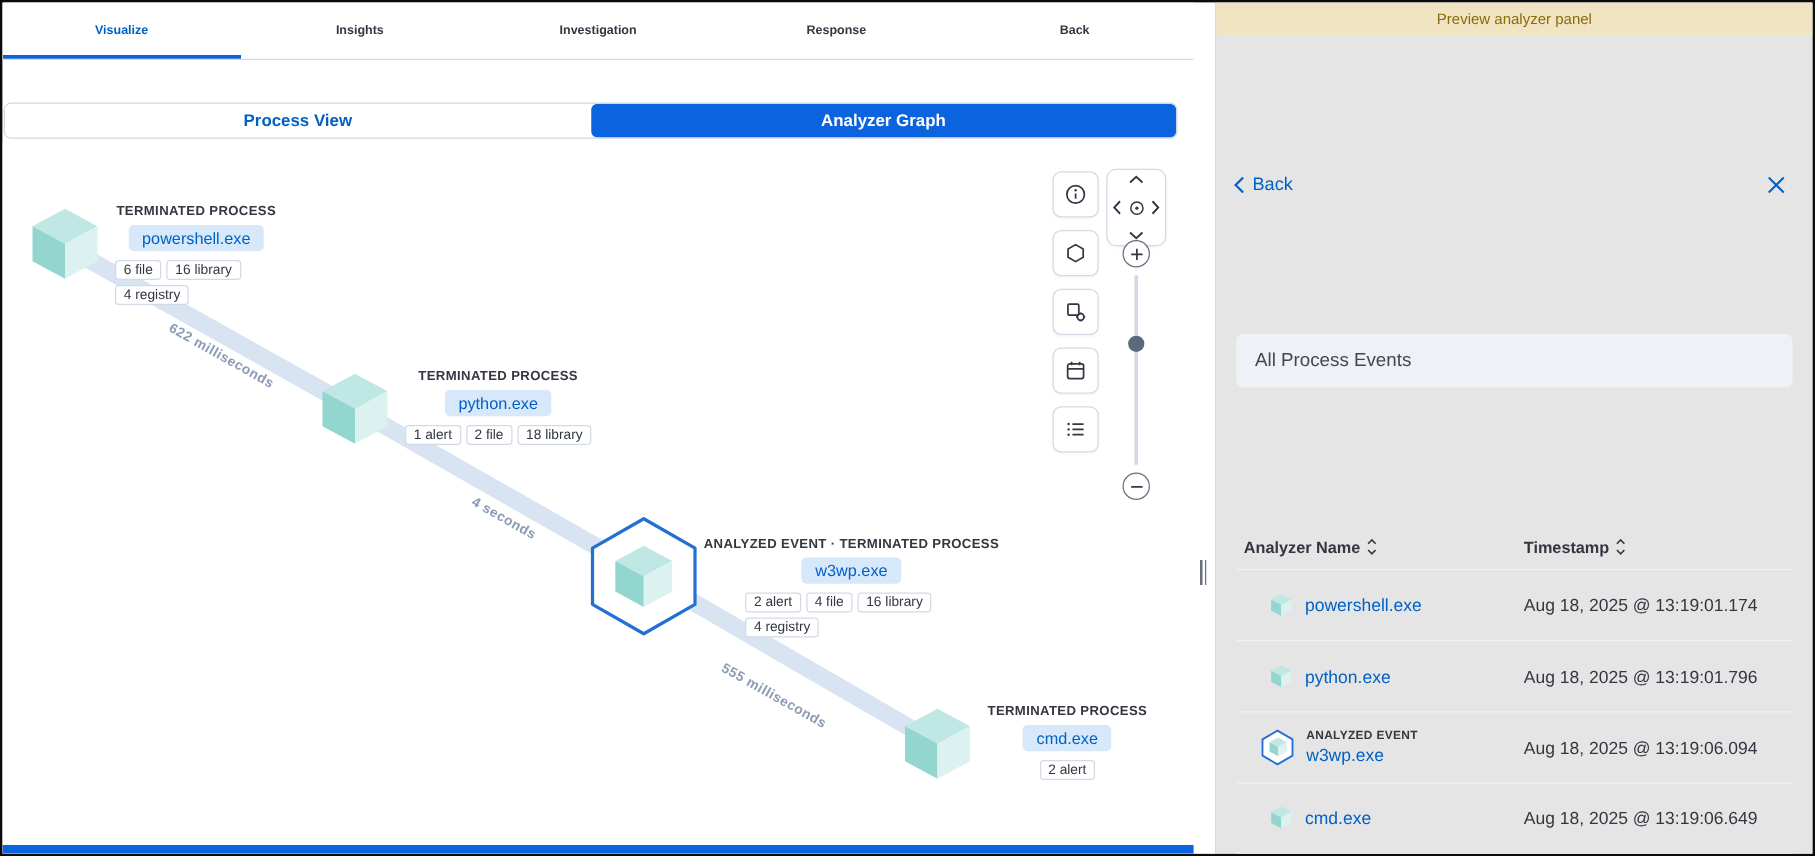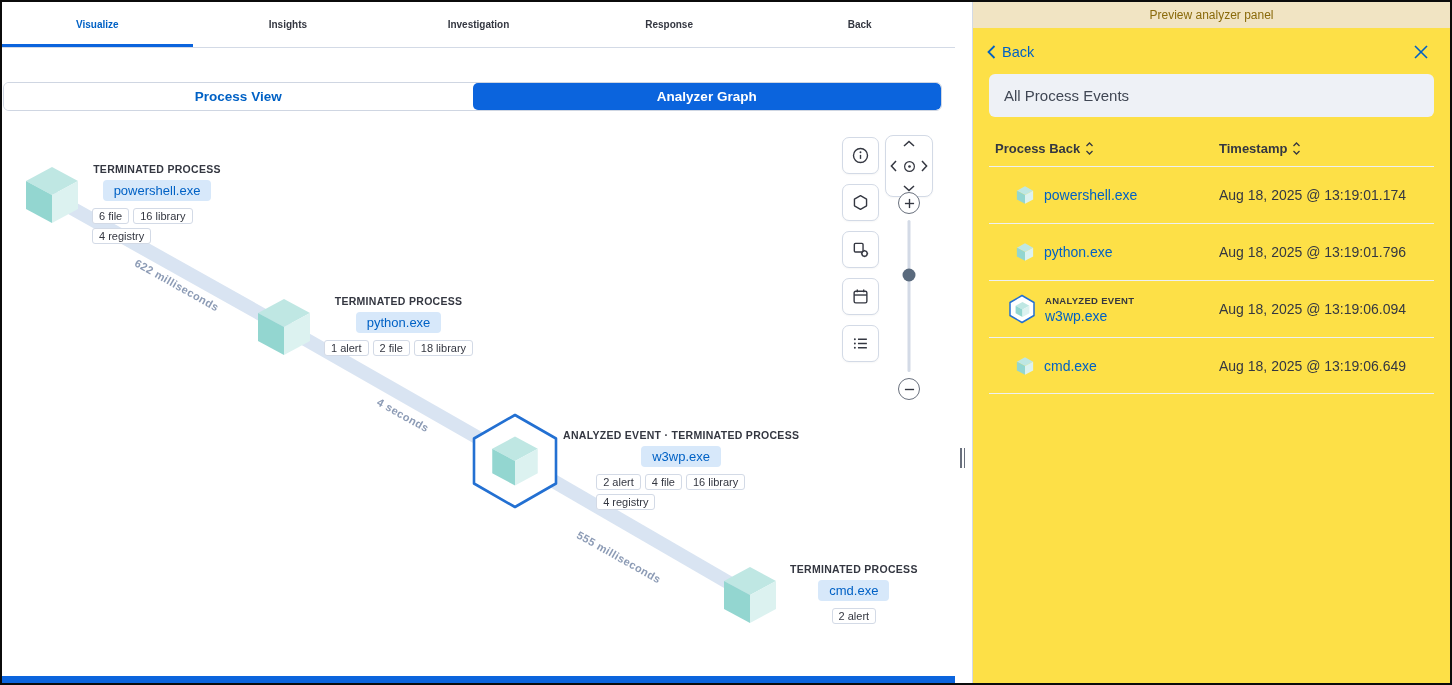--- a/index.html
+++ b/index.html
@@ -47,21 +47,21 @@
   .zoom-thumb { position:absolute; left:50%; top:36%; width:13px; height:13px; transform:translate(-50%,-50%); border-radius:50%; background:#5a6a7d; cursor:pointer; }
 
   .bottom-bar { position:absolute; left:0; bottom:0; width:100%; height:7px; background:#0b64dd; }
 
   
   .divider { position:relative; width:17px; background:#fff; }
   .resize-handle { position:absolute; left:5px; top:446px; display:flex; gap:2px; cursor:col-resize; }
   .resize-handle i { display:block; width:1.6px; height:20px; background:#69707d; }
 
   
-  .right { flex:1; display:flex; flex-direction:column; background:#fde047; border-left:1px solid #d3dae6; }
+  .right { flex:1; display:flex; flex-direction:column; background:#e5e5e5; border-left:1px solid #d3dae6;justify-content:space-between; }
   .banner { height:26px; flex:none; background:#f1e4c3; color:#8a6a0b; font-size:12px; display:flex; align-items:center; justify-content:center; }
   .panel-top { display:flex; align-items:center; justify-content:space-between; padding:13px 18px 11px 14px; }
   .back { display:flex; align-items:center; gap:6px; color:#0061c5; font-size:14.5px; cursor:pointer; }
   .close-btn { cursor:pointer; display:grid; place-items:center; width:22px; height:22px; }
   .panel-title-box { margin:0 16px 16px; background:#eef1f6; border-radius:6px; padding:13px 15px; font-size:15px; color:#404754; }
 
   .tbl { margin:0 16px; }
   .tbl-head { display:grid; grid-template-columns:230px 1fr; padding:8px 0 10px; }
   .th { display:flex; align-items:center; gap:5px; font-size:13px; font-weight:700; color:#343741; cursor:pointer; }
   .th:first-child { padding-left:6px; }
@@ -306,21 +306,21 @@
             <line x1="13" y1="1" x2="1" y2="13"></line>
           </svg>
       </div>
     </div>
 
     <div class="panel-title-box">All Process Events</div>
 
     <div class="tbl">
       <div class="tbl-head">
         <div class="th">
-          <span>Process Back</span>
+          <span>Analyzer Name</span>
           <svg width="9" height="13" viewBox="0 0 9 13" fill="none" stroke="#343741" stroke-width="1.3">
               <polyline points="1.5,4 4.5,1 7.5,4"></polyline>
               <polyline points="1.5,9 4.5,12 7.5,9"></polyline>
             </svg>
         </div>
         <div class="th">
           <span>Timestamp</span>
           <svg width="9" height="13" viewBox="0 0 9 13" fill="none" stroke="#343741" stroke-width="1.3">
               <polyline points="1.5,4 4.5,1 7.5,4"></polyline>
               <polyline points="1.5,9 4.5,12 7.5,9"></polyline>

